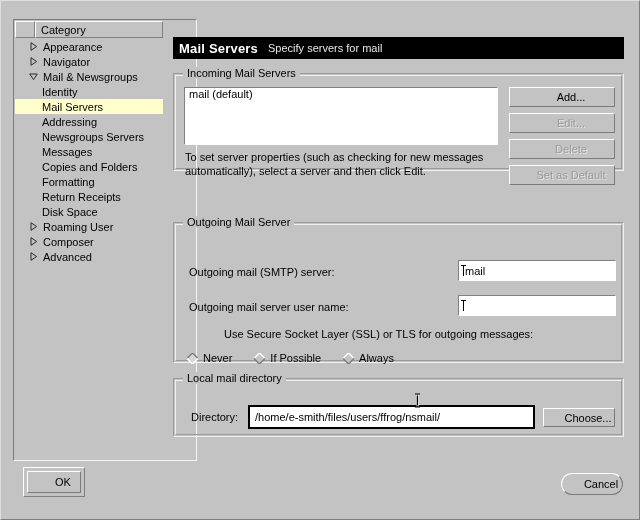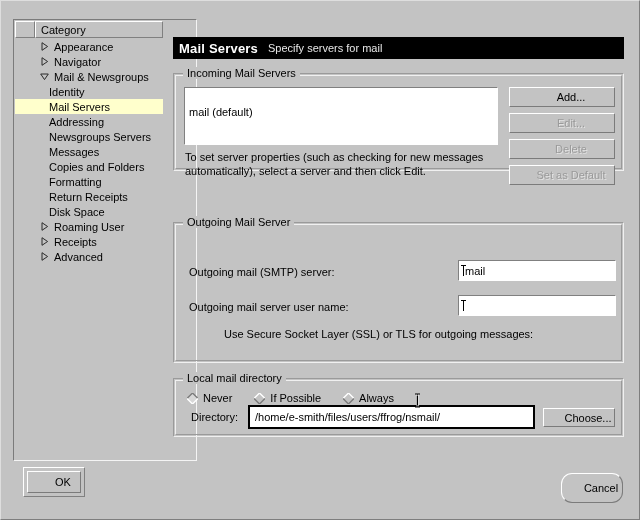--- a/index.html
+++ b/index.html
@@ -68,33 +68,33 @@
     width: 148px; bottom: 1px;
     background: #c3c3c3;
     overflow: hidden;
   }
   .tree-row {
     height: 15px;
     display: flex;
     align-items: center;
     font-size: 11px;
     white-space: nowrap;
-    padding-left: 22px;
+    padding-left: 11px;
     box-sizing: border-box;
   }
   .tree-row.selected { background: #ffffcc; }
   .tree-row .tri {
     width: 15px;
     display: inline-flex;
     align-items: center;
     justify-content: center;
     flex: 0 0 15px;
   }
   .tree-row .lbl { padding-left: 2px; }
-  .tree-row.child { padding-left: 32px; }
+  .tree-row.child { padding-left: 25px; }
 
   
   #content {
     position: absolute;
     left: 172px; top: 18px;
     right: 10px; bottom: 60px;
   }
   #page-header {
     position: absolute;
     left: 0; top: 18px;
@@ -160,21 +160,21 @@
     background: #ffffff;
     box-sizing: border-box;
     border-top: 1px solid #808080;
     border-left: 1px solid #808080;
     border-right: 1px solid #ffffff;
     border-bottom: 1px solid #ffffff;
     overflow: hidden;
   }
   #server-list .item {
     font-size: 11px;
-    padding: 18px 0 0 4px;
+    padding: 0 0 0 4px;
     height: 14px;
     white-space: nowrap;
   }
   #list-help {
     position: absolute;
     left: 12px; top: 78px;
     width: 320px;
     font-size: 11px;
     line-height: 13.5px;
   }
@@ -296,21 +296,21 @@
     border-left: 1px solid #ffffff;
     border-right: 1px solid #808080;
     border-bottom: 1px solid #808080;
     background: #c3c3c3;
     padding: 3px;
   }
   #ok-btn { width: 100%; height: 100%; }
   #cancel-btn {
     position: absolute;
     left: 560px; top: 472px;
-    width: 62px; height: 30px; border-radius: 11px;
+    width: 62px; height: 22px; border-radius: 11px;
   }
 
   
   .mouse-ibeam {
     position: absolute;
     width: 7px; height: 15px;
     pointer-events: none;
   }
 </style>
 </head>
@@ -386,21 +386,21 @@
             </svg>
           </span>
           <span class="lbl">Roaming User</span>
         </div>
         <div class="tree-row">
           <span class="tri">
             <svg width="9" height="9" viewBox="0 0 9 9">
               <polygon points="2,0.7 7.6,4.5 2,8.3" fill="none" stroke="#2b2b2b" stroke-width="1"></polygon>
             </svg>
           </span>
-          <span class="lbl">Receipts</span>
+          <span class="lbl">Composer</span>
         </div>
         <div class="tree-row">
           <span class="tri">
             <svg width="9" height="9" viewBox="0 0 9 9">
               <polygon points="2,0.7 7.6,4.5 2,8.3" fill="none" stroke="#2b2b2b" stroke-width="1"></polygon>
             </svg>
           </span>
           <span class="lbl">Advanced</span>
         </div>
       </div>
@@ -451,21 +451,21 @@
         </div>
 
         <div class="field-label" style="left:16px; top:79px;">Outgoing mail server user name:</div>
         <div class="textfield" style="left:285px; top:73px; width:158px; height:21px;">
           <span class="caret"></span>
           <span></span>
         </div>
 
         <div class="field-label" style="left:51px; top:106px;">Use Secure Socket Layer (SSL) or TLS for outgoing messages:</div>
 
-        <div class="radio-row" style="left:14px; top:130px;margin-top:40px;">
+        <div class="radio-row" style="left:14px; top:130px;">
 
           <div class="radio">
             <span class="diamond">
               <svg width="11" height="11" viewBox="0 0 11 11">
                 <polygon points="5.5,0 11,5.5 5.5,11 0,5.5" fill="#d8d8d8"></polygon>
                 <polyline points="0,5.5 5.5,0 11,5.5" fill="none" stroke="#7b7b7b" stroke-width="1.4"></polyline>
                 <polyline points="11,5.5 5.5,11 0,5.5" fill="none" stroke="#ffffff" stroke-width="1.4"></polyline>
               </svg>
             </span>
             <span>Never</span>

